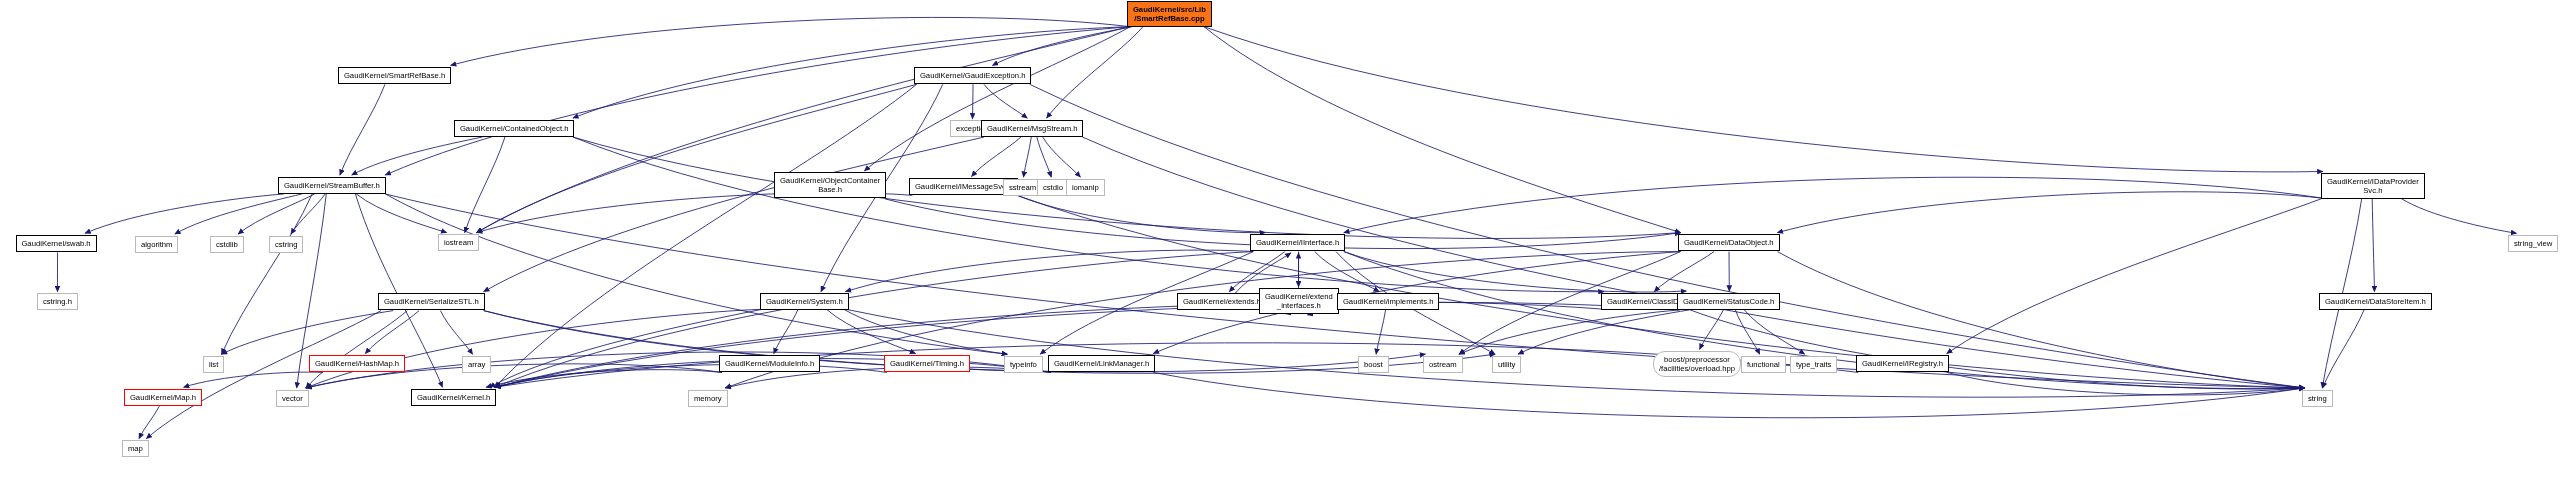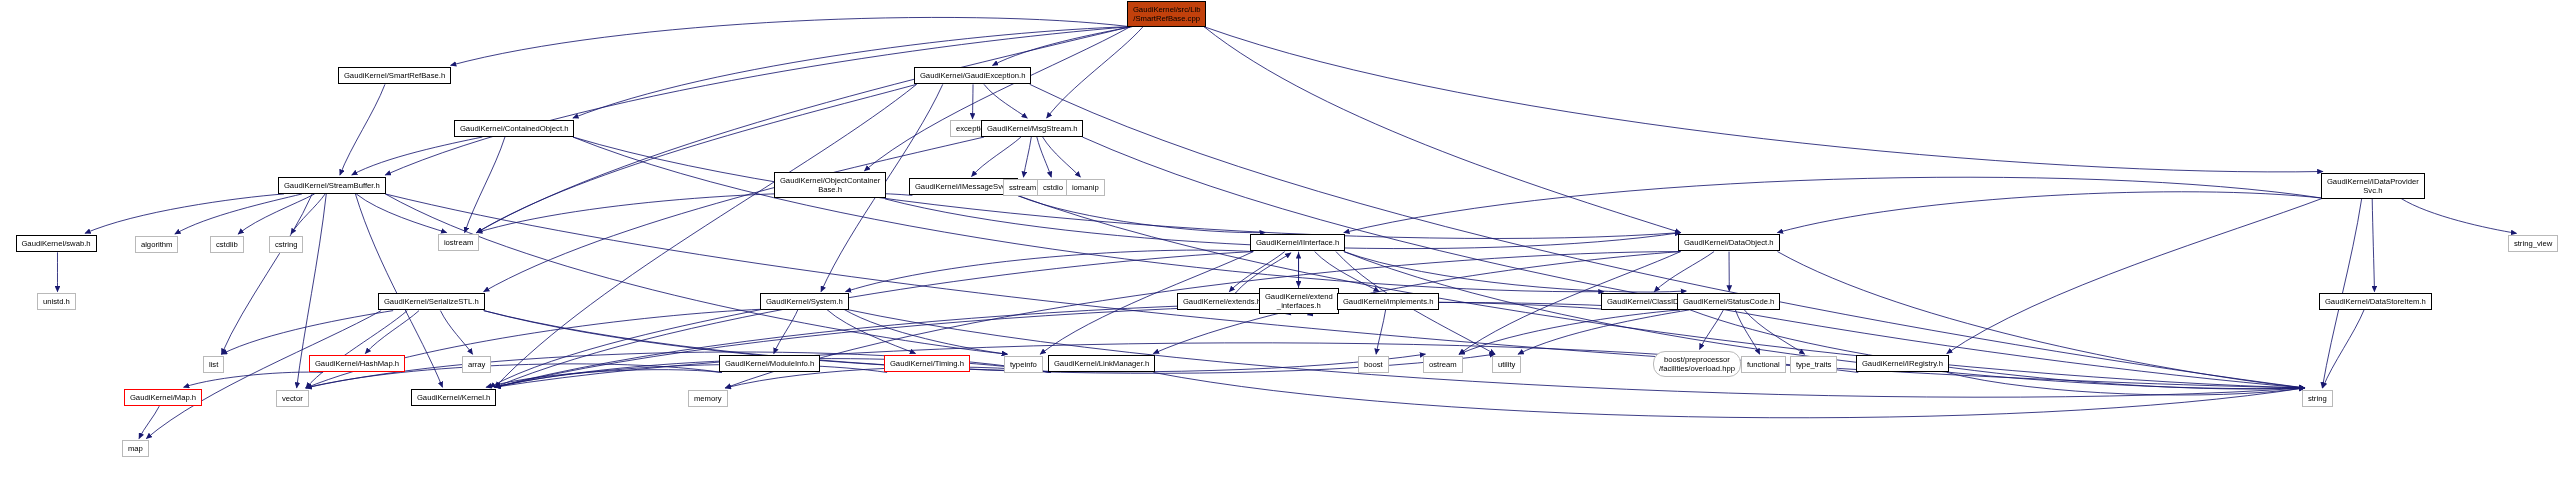--- a/index.html
+++ b/index.html
@@ -2,21 +2,21 @@
 <html style="font-size:11.3px"><head>
 <meta charset="utf-8">
 <style>
   html,body{margin:0;padding:0;background:#ffffff;}
   #graph{position:relative;width:2576px;height:487px;background:#ffffff;overflow:hidden;
          font-family:"Liberation Sans", sans-serif;}
   #edges{position:absolute;left:0;top:0;width:2576px;height:487px;}
   .node{position:absolute;background:#ffffff;border:0.7px solid #000000;color:#000000;
         font-size:7.7px;line-height:9.1px;padding:2.8px 4.9px;text-align:center;
         white-space:pre-line;box-sizing:border-box;cursor:default;}
-  .node.root{background:#c2410c;border:0.7px solid #000000;font-weight:normal;}
+  .node.root{background:#f97316;border:0.7px solid #000000;font-weight:bold;}
   .node.bold{border:1.4px solid #000000;}
   .node.system{border:0.7px solid #b9b9b9;color:#000000;}
   .node.truncated{border:1.4px solid #ff0000;}
   .node.plain{border:0.7px solid #000000;}
 </style>
 </head>
 <body>
 
 <div id="graph">
   <svg id="edges" width="2576" height="487" viewBox="0 0 3663 693" xmlns="http://www.w3.org/2000/svg">
@@ -146,21 +146,21 @@
       <div class="node plain" style="left: 2321px; top: 173px;">GaudiKernel/IDataProvider
 Svc.h</div>
       <div class="node bold" style="left: 15.5px; top: 235px;">GaudiKernel/swab.h</div>
       <div class="node system" style="left: 135px; top: 236px;">algorithm</div>
       <div class="node system" style="left: 210px; top: 236px;">cstdlib</div>
       <div class="node system" style="left: 269px; top: 236px;">cstring</div>
       <div class="node system" style="left: 438px; top: 234px;">iostream</div>
       <div class="node bold" style="left: 1250px; top: 234px;">GaudiKernel/IInterface.h</div>
       <div class="node bold" style="left: 1678px; top: 234px;">GaudiKernel/DataObject.h</div>
       <div class="node system" style="left: 2508px; top: 235px;">string_view</div>
-      <div class="node system" style="left: 37px; top: 293px;">unistd.h</div>
+      <div class="node system" style="left: 37px; top: 293px;">cstring.h</div>
       <div class="node bold" style="left: 378px; top: 293px;">GaudiKernel/SerializeSTL.h</div>
       <div class="node plain" style="left: 760px; top: 293px;">GaudiKernel/System.h</div>
       <div class="node plain" style="left: 1177px; top: 293px;">GaudiKernel/extends.h</div>
       <div class="node plain" style="left: 1259px; top: 288px;">GaudiKernel/extend
 _interfaces.h</div>
       <div class="node plain" style="left: 1337px; top: 293px;">GaudiKernel/implements.h</div>
       <div class="node plain" style="left: 1601px; top: 293px;">GaudiKernel/ClassID.h</div>
       <div class="node bold" style="left: 1677px; top: 293px;">GaudiKernel/StatusCode.h</div>
       <div class="node plain" style="left: 2319px; top: 293px;">GaudiKernel/DataStoreItem.h</div>
       <div class="node system" style="left: 203px; top: 356px;">list</div>

